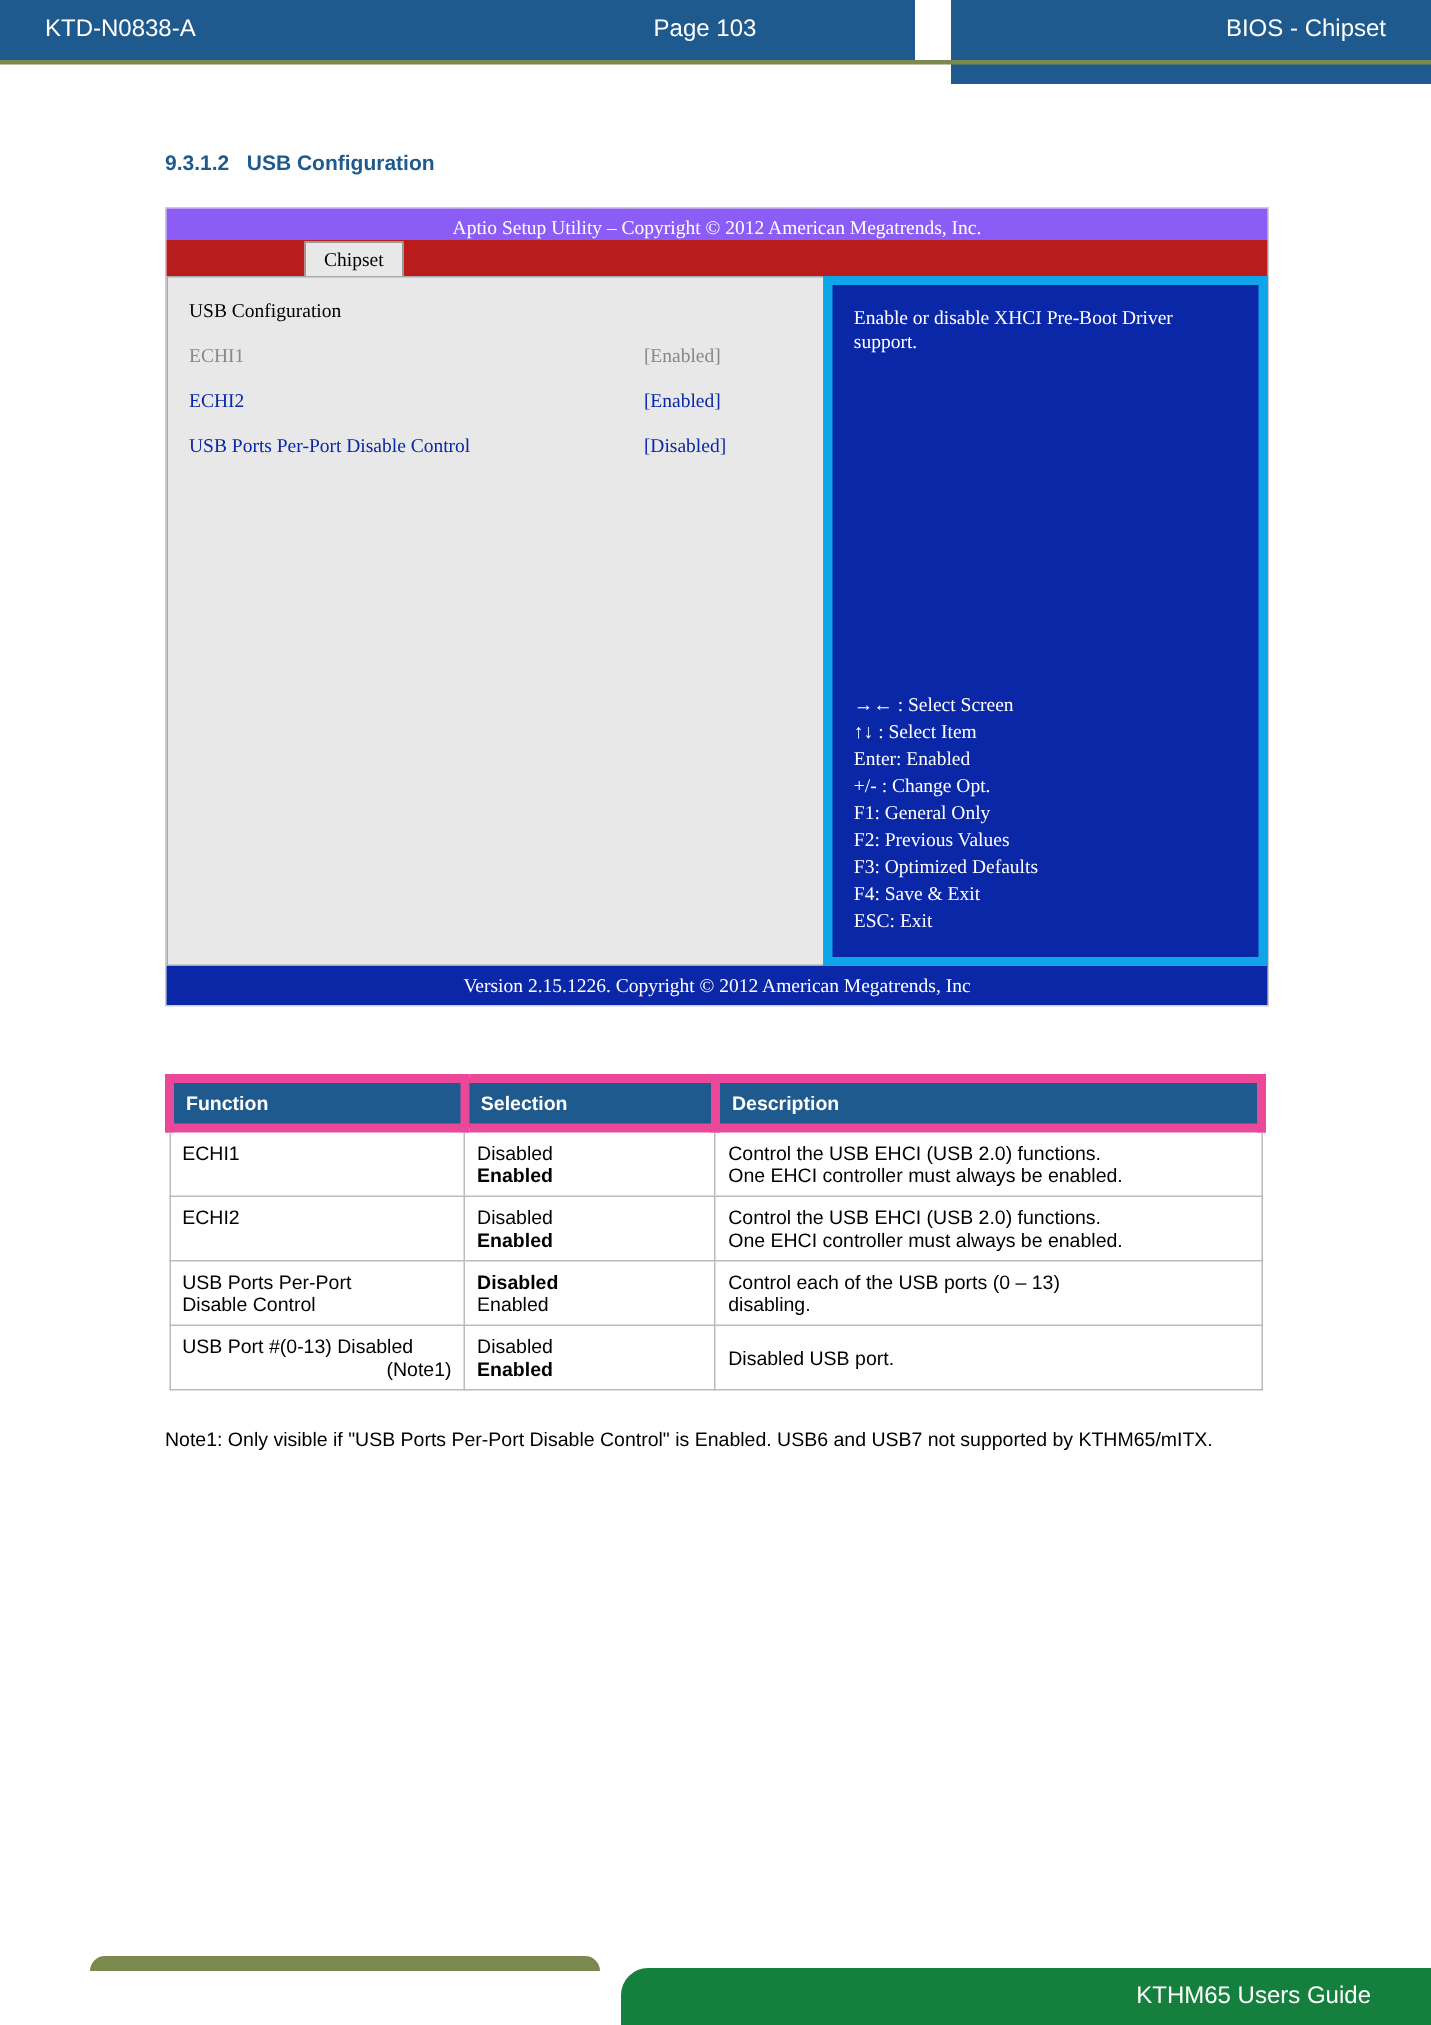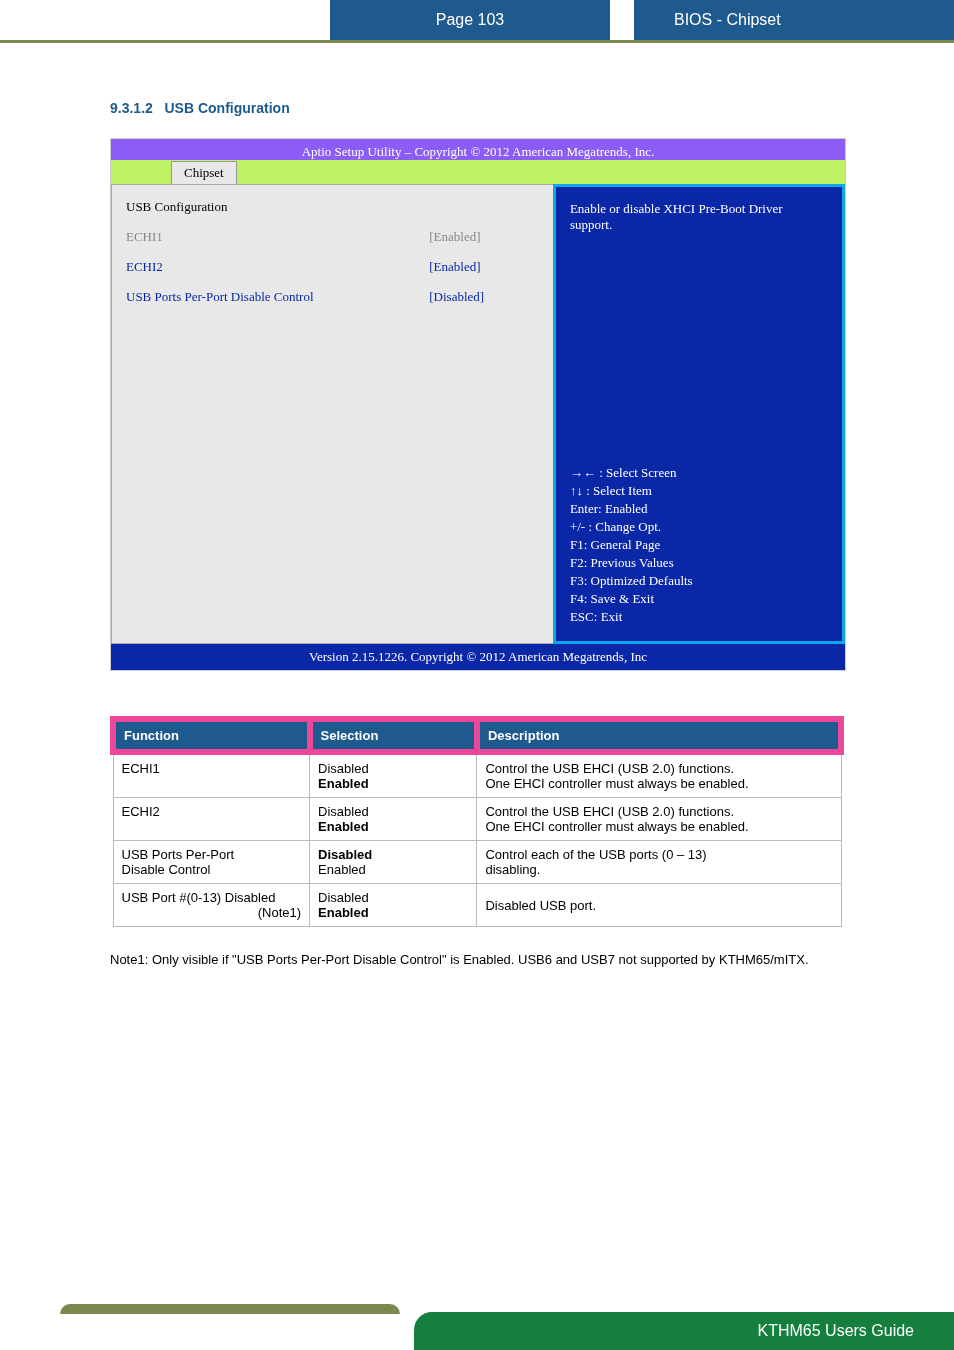--- a/index.html
+++ b/index.html
@@ -40,25 +40,25 @@
     line-height: 20px;
     text-align: center;
     width: 180px;
   }
   .header-right {
     position: absolute;
     right: 0;
     top: 0;
     background: #1e5a8e;
     color: #fff;
-    padding: 10px 30px 10px 40px;
+    padding: 10px 30px 26px 40px;
     font-size: 16px;
     height: 20px;
     line-height: 20px;
-    text-align: left;
+    text-align: right;
     width: 250px;
   }
   .header-divider {
     position: absolute;
     top: 40px;
     left: 0;
     right: 0;
     height: 3px;
     background: #7a8a4f;
   }
@@ -78,22 +78,22 @@
     font-family: Georgia, serif;
   }
   .bios-titlebar {
     background: #8b5cf6;
     color: #fff;
     text-align: center;
     padding: 5px 0 0 0;
     font-size: 13px;
   }
   .bios-tabrow {
-    background: #bef264;
-    padding-left: 60px;
+    background: #b91c1c;
+    padding-left: 92px;
     height: 24px;
     position: relative;
   }
   .bios-tab {
     display: inline-block;
     background: #e8e8e8;
     color: #000;
     padding: 3px 12px;
     font-size: 13px;
     border: 1px solid #999;
@@ -108,21 +108,21 @@
   }
   .bios-left {
     flex: 1.6;
     padding: 14px;
     border: 1px solid #aaa;
     border-right: none;
     font-size: 13px;
   }
   .bios-right {
     flex: 1;
-    border: 3px solid #0ea5e9;
+    border: 6px solid #0ea5e9;
     background: #0a27a8;
     color: #fff;
     padding: 14px;
     font-size: 13px;
     display: flex;
     flex-direction: column;
     justify-content: space-between;
   }
   .bios-row { margin-bottom: 14px; }
   .bios-row .label { display: inline-block; width: 300px; vertical-align: top; }
@@ -193,20 +193,21 @@
     font-size: 16px;
     border-top-left-radius: 18px;
     width: 460px;
     text-align: right;
   }
 </style>
 </head>
 <body>
 
 <div class="header">
+  <div class="header-left">KTD-N0838-A</div>
   <div class="header-center">Page 103</div>
   <div class="header-right">BIOS - Chipset</div>
   <div class="header-divider"></div>
 </div>
 
 <div class="content">
   <div class="section-heading">
     <span>9.3.1.2</span>&nbsp;&nbsp;
     <span>USB Configuration</span>
   </div>
@@ -234,21 +235,21 @@
           <span class="value">[Disabled]</span>
         </div>
       </div>
       <div class="bios-right">
         <div>Enable or disable XHCI Pre-Boot Driver support.</div>
         <div class="help-list">
           <div>→← : Select Screen</div>
           <div>↑↓ : Select Item</div>
           <div>Enter: Enabled</div>
           <div>+/- : Change Opt.</div>
-          <div>F1: General Page</div>
+          <div>F1: General Only</div>
           <div>F2: Previous Values</div>
           <div>F3: Optimized Defaults</div>
           <div>F4: Save &amp; Exit</div>
           <div>ESC: Exit</div>
         </div>
       </div>
     </div>
     <div class="bios-footer">Version 2.15.1226. Copyright © 2012 American Megatrends, Inc</div>
   </div>
 

